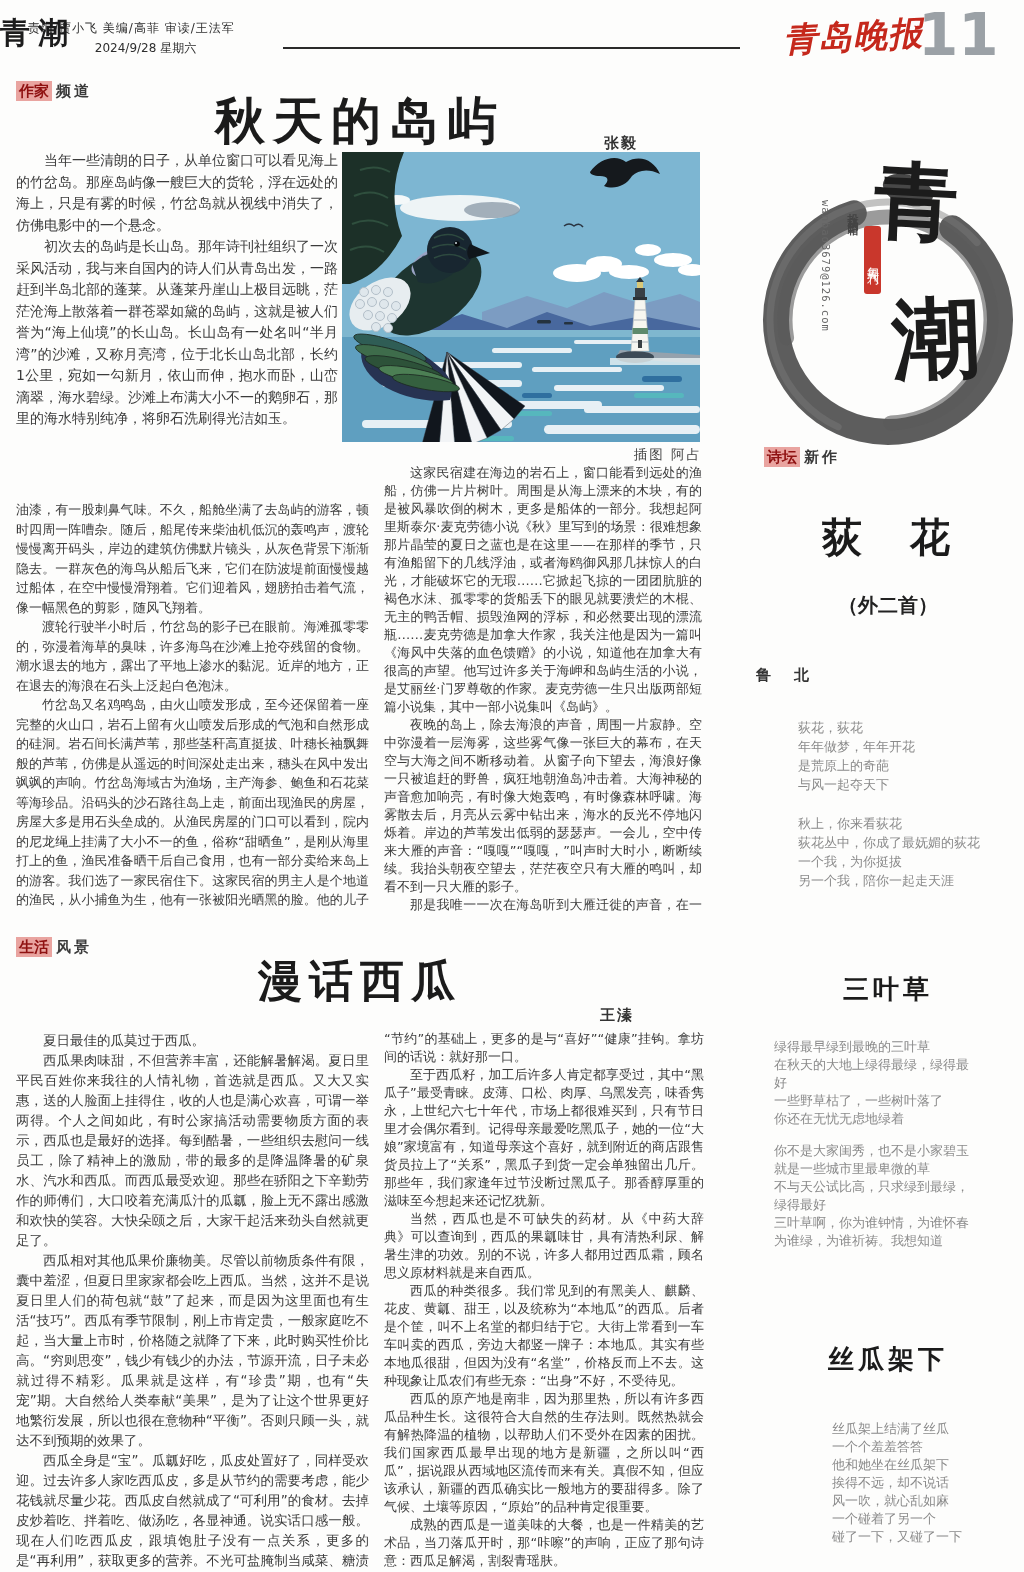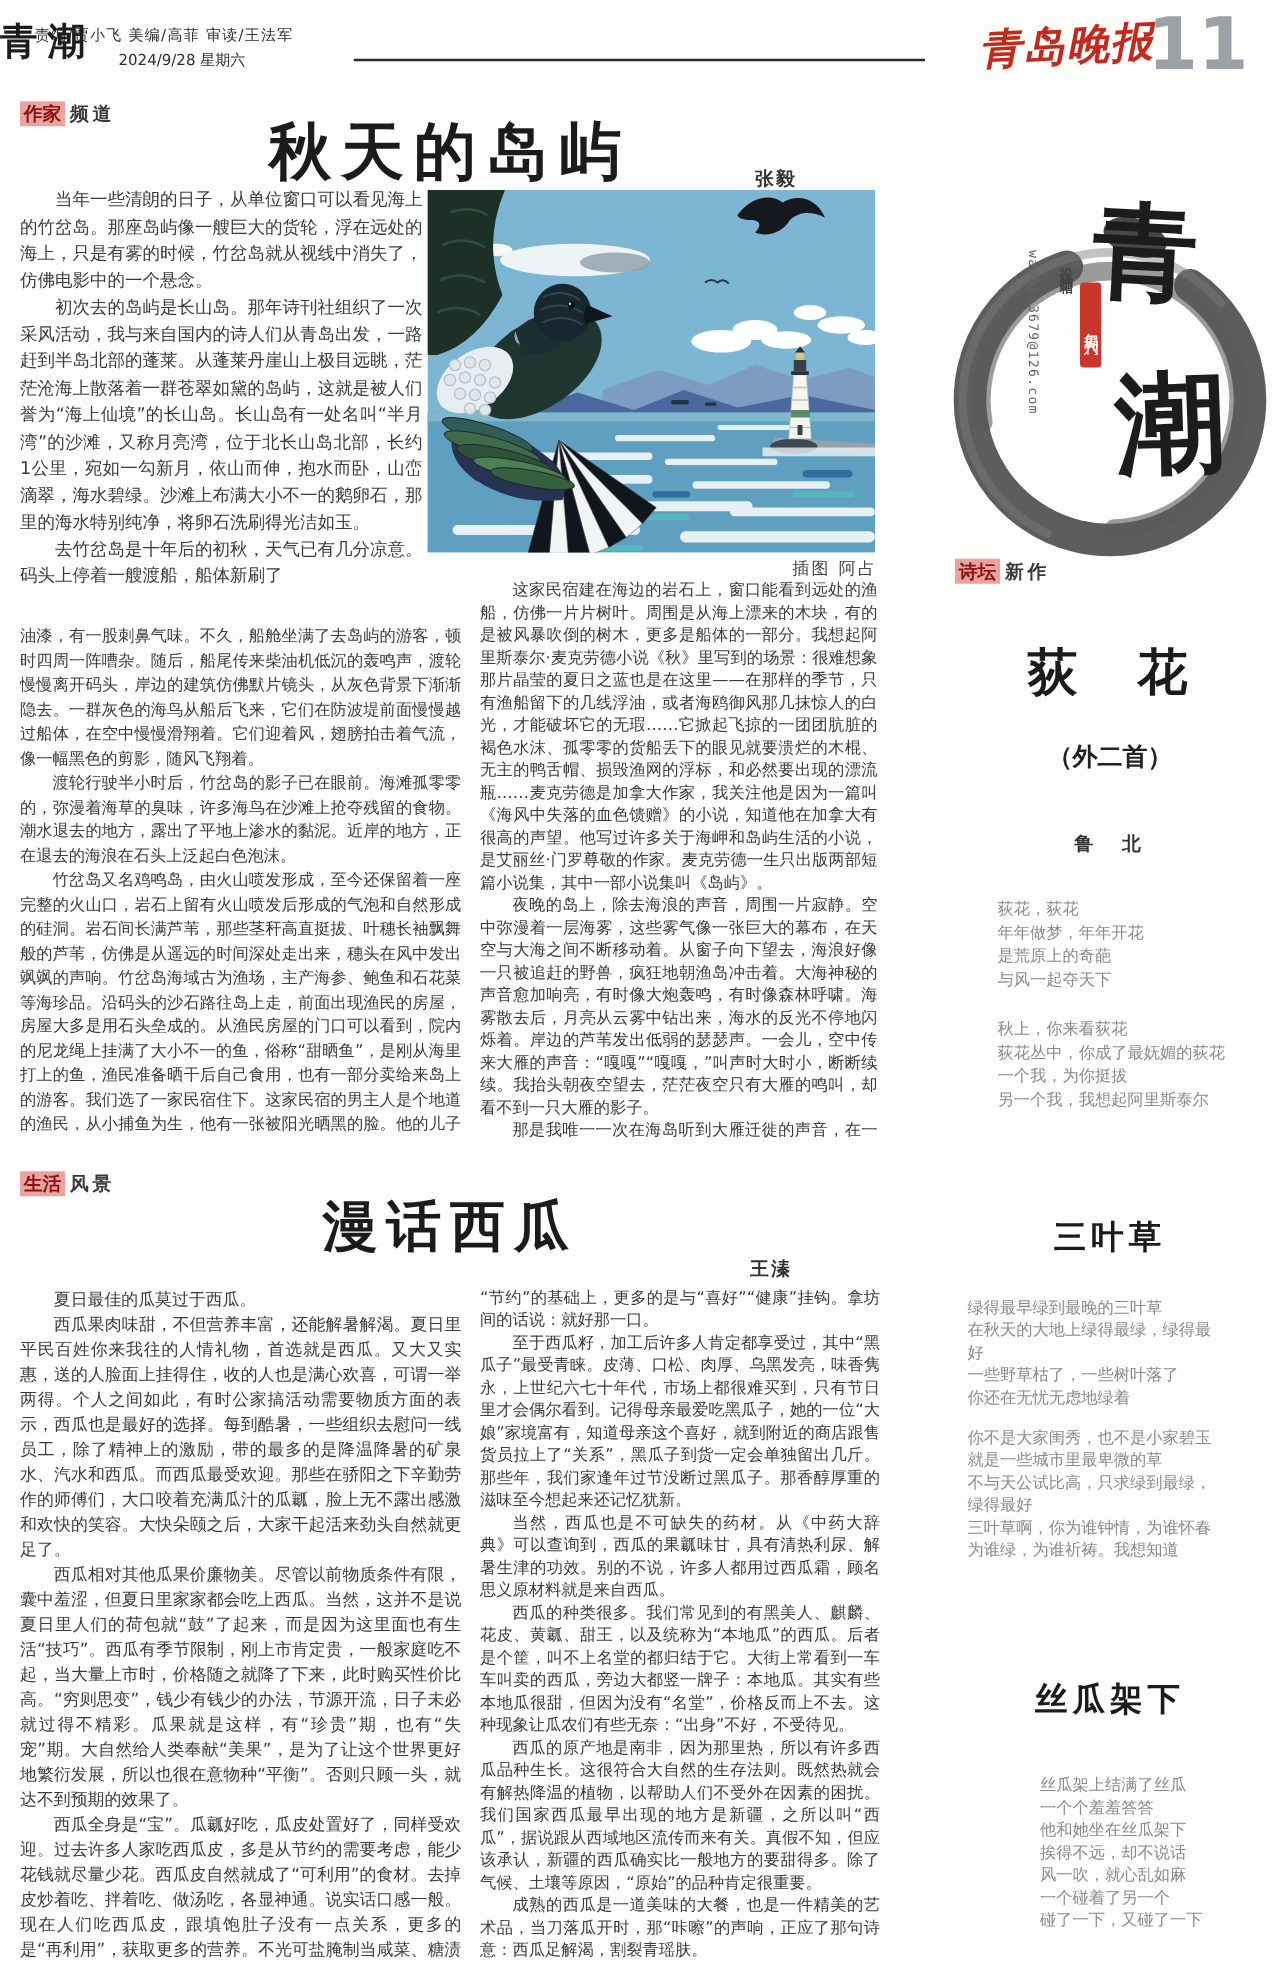--- a/index.html
+++ b/index.html
@@ -35,21 +35,21 @@
   
   .vert{writing-mode:vertical-rl;}
   .email{font-family:"DejaVu Sans Mono","Liberation Mono",monospace;font-size:10.5px;color:#666;height:185px;letter-spacing:1px;}
   .submit{font-size:11px;color:#444;font-weight:bold;letter-spacing:4px;height:70px;}
   .seal{width:17px;height:66px;background:#c9372c;border-radius:3px;color:#fff;font-size:12px;
         line-height:17px;text-align:center;writing-mode:vertical-rl;letter-spacing:2px;padding-top:2px;}
   .brush{font-family:"DejaVu Serif","Liberation Serif",serif;font-weight:bold;color:#1c1c1c;line-height:1;}
   .poem-title{width:264px;text-align:center;font-size:40px;font-weight:bold;letter-spacing:4px;color:#1b1b1b;}
   .poem-title2{width:264px;text-align:center;font-size:26px;font-weight:bold;letter-spacing:4px;color:#1b1b1b;}
   .poem-sub{width:264px;text-align:center;font-size:20px;font-weight:bold;color:#222;}
-  .poem-author{width:264px;text-align:center;font-size:15px;font-weight:bold;letter-spacing:4px;color:#333;}
+  .poem-author{width:264px;font-size:15px;font-weight:bold;letter-spacing:4px;color:#333;}
   .stanza{white-space:pre-line;font-family:"DejaVu Serif","Liberation Serif",serif;
           font-size:13px;line-height:19px;color:#8a8a8a;}
   .stanza.tight{line-height:18px;}
   .illu{display:block;}
 </style>
 </head>
 <body>
 
 <div class="page">
 
@@ -192,21 +192,20 @@
         <circle cx="115" cy="92" r="2.8" fill="#05080a"></circle>
         <circle cx="114" cy="91" r="1" fill="#cfd8df"></circle>
       </g>
     </svg>
   </div>
   <div class="abs caption" style="left:440px;top:446px;width:262px;">插图 阿占</div>
 
   <div class="col ca" style="left:16px;top:150px;width:322px;height:350px;">
     <p class="ind">当年一些清朗的日子，从单位窗口可以看见海上的竹岔岛。那座岛屿像一艘巨大的货轮，浮在远处的海上，只是有雾的时候，竹岔岛就从视线中消失了，仿佛电影中的一个悬念。</p>
     <p class="ind">初次去的岛屿是长山岛。那年诗刊社组织了一次采风活动，我与来自国内的诗人们从青岛出发，一路赶到半岛北部的蓬莱。从蓬莱丹崖山上极目远眺，茫茫沧海上散落着一群苍翠如黛的岛屿，这就是被人们誉为“海上仙境”的长山岛。长山岛有一处名叫“半月湾”的沙滩，又称月亮湾，位于北长山岛北部，长约1公里，宛如一勾新月，依山而伸，抱水而卧，山峦滴翠，海水碧绿。沙滩上布满大小不一的鹅卵石，那里的海水特别纯净，将卵石洗刷得光洁如玉。</p>
-    <p class="ind">去竹岔岛是十年后的初秋，天气已有几分凉意。码头上停着一艘渡船，船体新刷了</p>
   </div>
   <div class="col cb" style="left:16px;top:500px;width:353px;height:410px;">
     <p>油漆，有一股刺鼻气味。不久，船舱坐满了去岛屿的游客，顿时四周一阵嘈杂。随后，船尾传来柴油机低沉的轰鸣声，渡轮慢慢离开码头，岸边的建筑仿佛默片镜头，从灰色背景下渐渐隐去。一群灰色的海鸟从船后飞来，它们在防波堤前面慢慢越过船体，在空中慢慢滑翔着。它们迎着风，翅膀拍击着气流，像一幅黑色的剪影，随风飞翔着。</p>
     <p class="ind">渡轮行驶半小时后，竹岔岛的影子已在眼前。海滩孤零零的，弥漫着海草的臭味，许多海鸟在沙滩上抢夺残留的食物。潮水退去的地方，露出了平地上渗水的黏泥。近岸的地方，正在退去的海浪在石头上泛起白色泡沫。</p>
     <p class="ind">竹岔岛又名鸡鸣岛，由火山喷发形成，至今还保留着一座完整的火山口，岩石上留有火山喷发后形成的气泡和自然形成的硅洞。岩石间长满芦苇，那些茎秆高直挺拔、叶穗长袖飘舞般的芦苇，仿佛是从遥远的时间深处走出来，穗头在风中发出飒飒的声响。竹岔岛海域古为渔场，主产海参、鲍鱼和石花菜等海珍品。沿码头的沙石路往岛上走，前面出现渔民的房屋，房屋大多是用石头垒成的。从渔民房屋的门口可以看到，院内的尼龙绳上挂满了大小不一的鱼，俗称“甜晒鱼”，是刚从海里打上的鱼，渔民准备晒干后自己食用，也有一部分卖给来岛上的游客。我们选了一家民宿住下。这家民宿的男主人是个地道的渔民，从小捕鱼为生，他有一张被阳光晒黑的脸。他的儿子则不断往返于海岛和城市之间，把他打的鱼卖给城里的居民。不得不说，如今渔民的经济头脑越来越灵光了。</p>
   </div>
   <div class="col cc" style="left:384px;top:464px;width:318px;height:448px;">
     <p class="ind">这家民宿建在海边的岩石上，窗口能看到远处的渔船，仿佛一片片树叶。周围是从海上漂来的木块，有的是被风暴吹倒的树木，更多是船体的一部分。我想起阿里斯泰尔·麦克劳德小说《秋》里写到的场景：很难想象那片晶莹的夏日之蓝也是在这里——在那样的季节，只有渔船留下的几线浮油，或者海鸥御风那几抹惊人的白光，才能破坏它的无瑕……它掀起飞掠的一团团肮脏的褐色水沫、孤零零的货船丢下的眼见就要溃烂的木棍、无主的鸭舌帽、损毁渔网的浮标，和必然要出现的漂流瓶……麦克劳德是加拿大作家，我关注他是因为一篇叫《海风中失落的血色馈赠》的小说，知道他在加拿大有很高的声望。他写过许多关于海岬和岛屿生活的小说，是艾丽丝·门罗尊敬的作家。麦克劳德一生只出版两部短篇小说集，其中一部小说集叫《岛屿》。</p>
     <p class="ind">夜晚的岛上，除去海浪的声音，周围一片寂静。空中弥漫着一层海雾，这些雾气像一张巨大的幕布，在天空与大海之间不断移动着。从窗子向下望去，海浪好像一只被追赶的野兽，疯狂地朝渔岛冲击着。大海神秘的声音愈加响亮，有时像大炮轰鸣，有时像森林呼啸。海雾散去后，月亮从云雾中钻出来，海水的反光不停地闪烁着。岸边的芦苇发出低弱的瑟瑟声。一会儿，空中传来大雁的声音：“嘎嘎”“嘎嘎，”叫声时大时小，断断续续。我抬头朝夜空望去，茫茫夜空只有大雁的鸣叫，却看不到一只大雁的影子。</p>
     <p class="ind">那是我唯一一次在海岛听到大雁迁徙的声音，在一个有月光的晚上，遥远而且神秘。</p>
@@ -232,21 +231,21 @@
   <div class="abs poem-title" style="left:756px;top:510px;">荻　花</div>
   <div class="abs poem-sub" style="left:756px;top:592px;">（外二首）</div>
   <div class="abs poem-author" style="left:756px;top:666px;">鲁　北</div>
   <div class="abs stanza" style="left:798px;top:718px;width:218px;">荻花，荻花
 年年做梦，年年开花
 是荒原上的奇葩
 与风一起夺天下</div>
   <div class="abs stanza" style="left:798px;top:814px;width:218px;">秋上，你来看荻花
 荻花丛中，你成了最妩媚的荻花
 一个我，为你挺拔
-另一个我，我想起阿里斯泰尔</div>
+另一个我，陪你一起走天涯</div>
 
   <div class="abs poem-title2" style="left:756px;top:972px;">三叶草</div>
   <div class="abs stanza tight" style="left:774px;top:1038px;width:206px;">绿得最早绿到最晚的三叶草
 在秋天的大地上绿得最绿，绿得最好
 一些野草枯了，一些树叶落了
 你还在无忧无虑地绿着</div>
   <div class="abs stanza tight" style="left:774px;top:1142px;width:206px;">你不是大家闺秀，也不是小家碧玉
 就是一些城市里最卑微的草
 不与天公试比高，只求绿到最绿，绿得最好
 三叶草啊，你为谁钟情，为谁怀春

